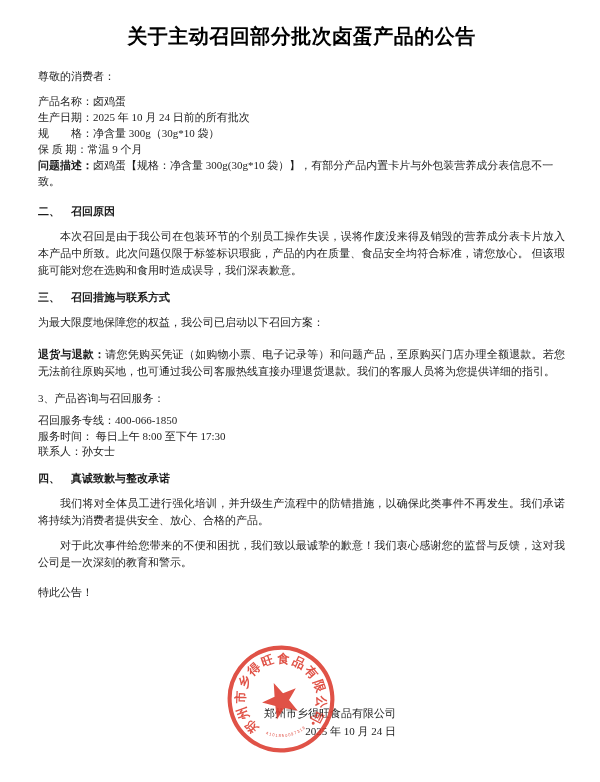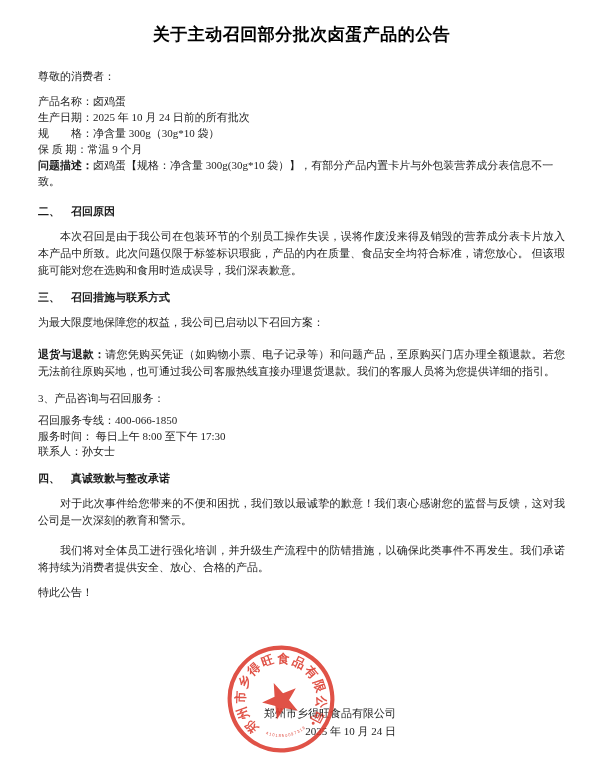--- a/index.html
+++ b/index.html
@@ -9,27 +9,26 @@
     background:#ffffff;
     font-family:"Liberation Serif","DejaVu Serif",serif;
     color:#1d1d1d;
     font-size:11px;
     line-height:17px;
     overflow:hidden;
   }
   .content{padding:26px 35px 0 38px;}
   .doc-title{
     text-align:center;
-    font-size:17px;
+    font-size:20px;
     line-height:20px;
     font-weight:bold;
     color:#000;
     margin:0 0 22px 0;
     letter-spacing:0.5px;
-    font-family:Liberation Mono, monospace;
   }
   p{margin:0 0 15px 0;text-align:justify;}
   .salutation{margin-bottom:8px;}
   .indent{text-indent:2em;}
   .sec-head{font-weight:bold;margin:0 0 15px 0;}
   .sec-head.tight{margin-bottom:8px;}
   .fields{margin:0 0 14px 0;}
   .fields .field-line{line-height:16px;}
   b.inline-label{font-weight:bold;text-align:center;}
   .sub-head{font-weight:normal;margin:0 0 6px 0;}
@@ -106,23 +105,23 @@
     <div class="sub-head">3、产品咨询与召回服务：</div>
 
     <div class="contact-block">
       <div class="contact-line"><span>召回服务专线：</span><span>400-066-1850</span></div>
       <div class="contact-line"><span>服务时间：</span><span> 每日上午 8:00 至下午 17:30</span></div>
       <div class="contact-line"><span>联系人：</span><span>孙女士</span></div>
     </div>
 
     <div class="sec-head tight">四、　真诚致歉与整改承诺</div>
 
+    <p class="indent p2">我们将对全体员工进行强化培训，并升级生产流程中的防错措施，以确保此类事件不再发生。我们承诺将持续为消费者提供安全、放心、合格的产品。</p>
+
     <p class="indent p1">对于此次事件给您带来的不便和困扰，我们致以最诚挚的歉意！我们衷心感谢您的监督与反馈，这对我公司是一次深刻的教育和警示。</p>
-
-    <p class="indent p2">我们将对全体员工进行强化培训，并升级生产流程中的防错措施，以确保此类事件不再发生。我们承诺将持续为消费者提供安全、放心、合格的产品。</p>
 
     <p class="closing">特此公告！</p>
 
   </div>
 
   <div class="signature">
     <div>郑州市乡得旺食品有限公司</div>
     <div>2025 年 10 月 24 日</div>
   </div>
 

